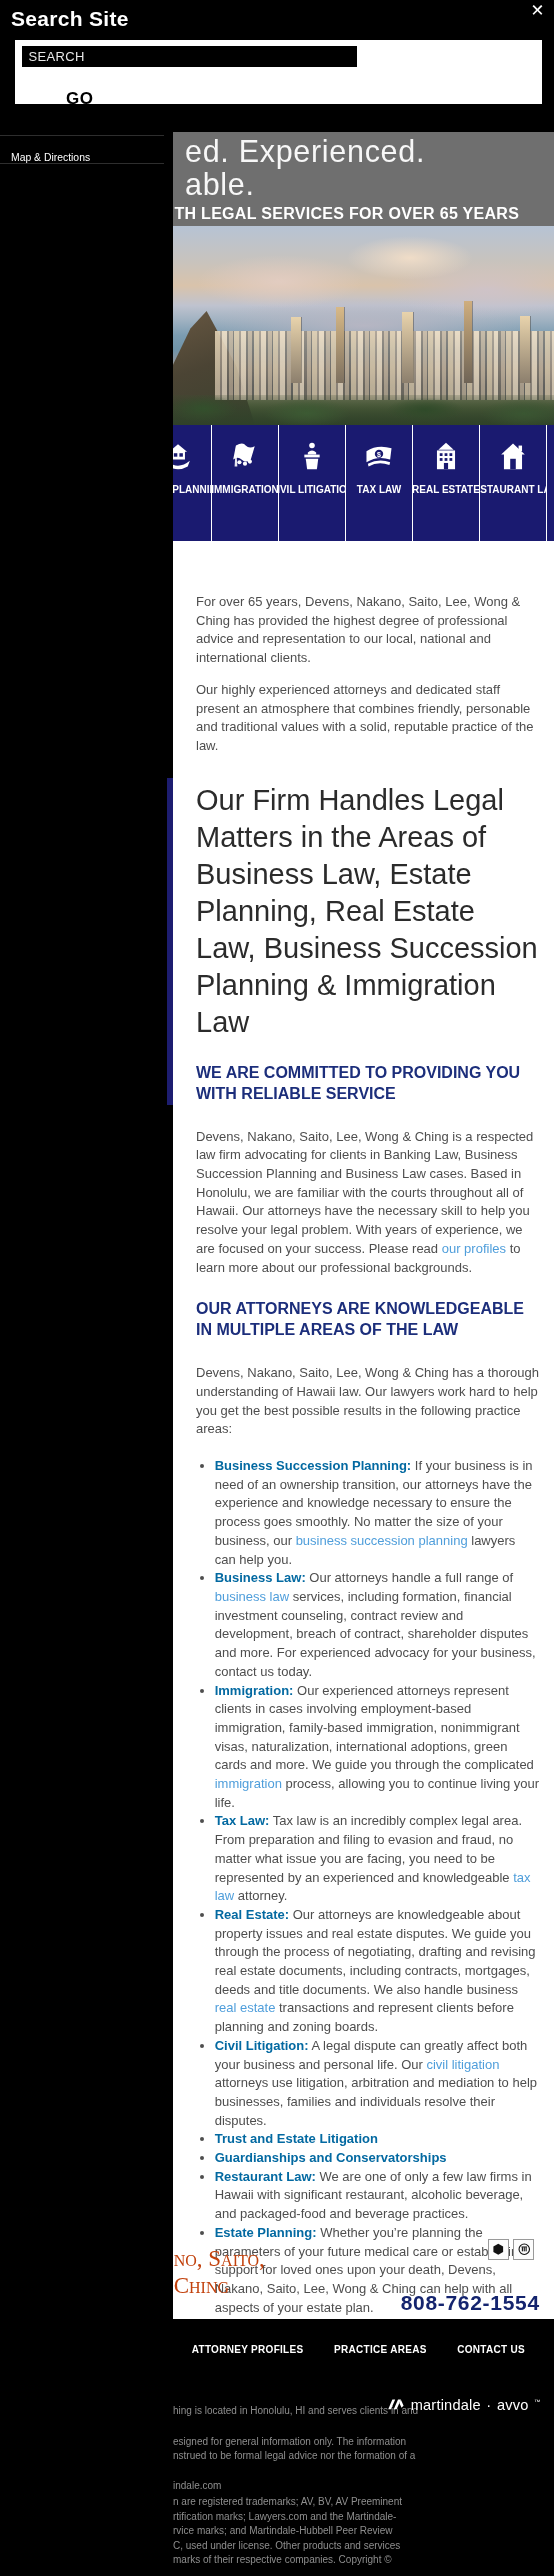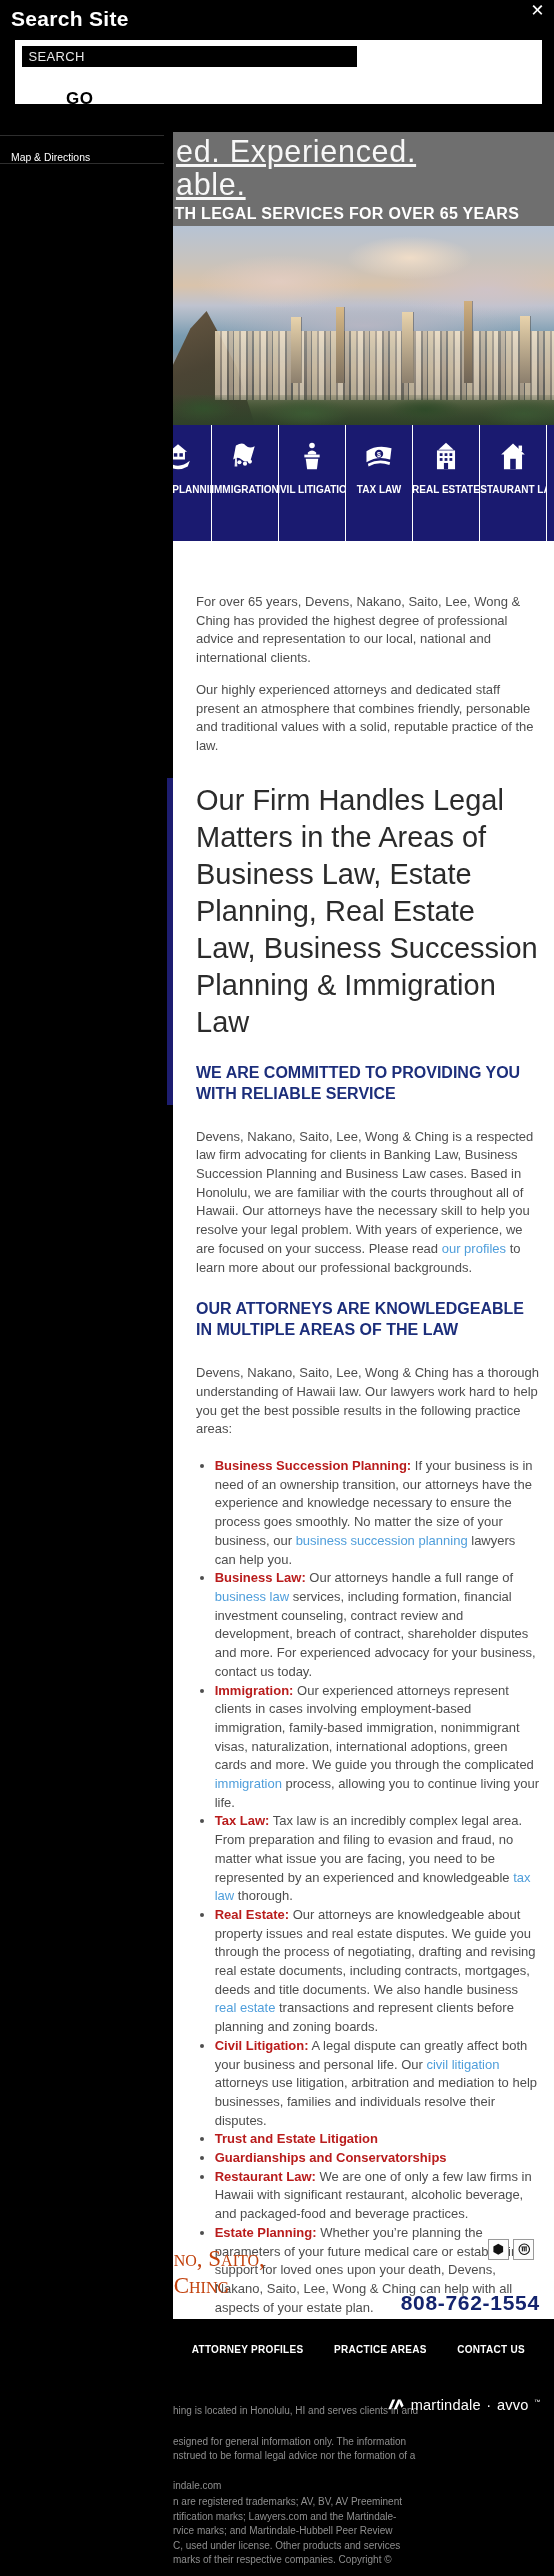--- a/index.html
+++ b/index.html
@@ -16,21 +16,21 @@
   .go-btn { position:absolute; left:43px; top:37px; background:none; border:none; color:#000; font-weight:bold; font-size:17px; letter-spacing:0.7px; padding:4.2px 8.3px; cursor:pointer; font-family:"Liberation Sans",sans-serif;margin-top:8px; }
 
   
   .menu-item { position:absolute; left:0; top:135px; width:164px; height:29px; border-top:0.7px solid #2e2e2e; border-bottom:0.7px solid #2e2e2e; color:#fff; font-size:10.4px; display:flex; align-items:flex-end; padding-left:11px; cursor:pointer; }
   .scroll-thumb { position:absolute; left:167px; top:778px; width:7.6px; height:327px; background:#1d1d70; }
 
   
   .content { position:absolute; left:173px; top:0; width:382px; }
 
   .hero { margin-top:132px; height:94px; background:#6f6f6f; position:relative; overflow:hidden; }
-  .hero-line { color:#f7f7f7; font-weight:200; font-size:30.5px; line-height:33px; letter-spacing:0.7px; padding-left:3px;text-decoration:underline; }
+  .hero-line { color:#f7f7f7; font-weight:200; font-size:30.5px; line-height:33px; letter-spacing:0.7px; padding-left:12px; }
   .hero-line.first { padding-top:2.8px; }
   .hero-tagline { color:#fff; font-weight:bold; font-size:16px; letter-spacing:0.3px; padding-left:1.4px; margin-top:4.2px; }
 
   
   .photo { position:relative; height:199px; overflow:hidden;
     background:
       radial-gradient(ellipse 90px 31px at 62% 16%, rgba(242,222,200,.95), rgba(242,222,200,0) 70%),
       radial-gradient(ellipse 118px 38px at 28% 28%, rgba(228,206,196,.85), rgba(228,206,196,0) 70%),
       radial-gradient(ellipse 139px 42px at 82% 32%, rgba(205,195,205,.8), rgba(205,195,205,0) 70%),
       radial-gradient(ellipse 208px 38px at 50% 50%, rgba(188,184,196,.85), rgba(188,184,196,0) 75%),
@@ -67,21 +67,21 @@
   .main-white { position:relative; background:#fff; height:1778px; overflow:hidden; padding:0 15.2px 0 23px; color:#4e4e4e; }
   .main-white p { font-size:13px; line-height:18.7px; }
   .p-intro1 { padding-top:52px; }
   .p-intro2 { margin-top:13px; }
   h1.big { margin-top:26px; font-size:29px; line-height:37px; font-weight:100; color:#2b2b2b; letter-spacing:0; }
   h2.navy { margin-top:21px; color:#1c2e7b; font-size:16px; line-height:21px; font-weight:bold; }
   .after-h2 { margin-top:24px; }
   a.blue { color:#4f9edb; text-decoration:none; cursor:pointer; }
   ul.practices { margin:18px 0 0 0; padding-left:18.7px; }
   ul.practices li { font-size:13px; line-height:18.7px; margin:0; color:#4e4e4e; }
-  ul.practices b { color:#b91c1c; }
+  ul.practices b { color:#0369a1; }
 
   
   .logo-row { position:absolute; left:0; right:15.2px; top:1698px; height:76px; }
   .firm-name { position:absolute; left:0.7px; top:5.5px; font-family:"Liberation Serif", serif; font-variant:small-caps; color:#c2410c; font-size:23px; line-height:27px; }
   .social { position:absolute; right:5.5px; top:0; display:flex; gap:4.2px; }
   .social-box { width:21px; height:21px; border:0.7px solid #9a9a9a; background:#fcfcfc; display:flex; align-items:center; justify-content:center; cursor:pointer; }
   .big-phone { position:absolute; right:0; bottom:0; color:#14246e; font-size:21px; font-weight:bold; letter-spacing:0.7px; }
 
   
   .footer { position:relative; height:256px; color:#8e8e8e; font-size:10px; }
@@ -238,21 +238,21 @@
       <h2 class="navy">WE ARE COMMITTED TO PROVIDING YOU WITH RELIABLE SERVICE</h2>
       <p class="after-h2"><span>Devens, Nakano, Saito, Lee, Wong &amp; Ching is a respected law firm advocating for clients in Banking Law, Business Succession Planning and Business Law cases. Based in Honolulu, we are familiar with the courts throughout all of Hawaii. Our attorneys have the necessary skill to help you resolve your legal problem. With years of experience, we are focused on your success. Please read </span><a class="blue">our profiles</a><span> to learn more about our professional backgrounds.</span></p>
 
       <h2 class="navy">OUR ATTORNEYS ARE KNOWLEDGEABLE IN MULTIPLE AREAS OF THE LAW</h2>
       <p class="after-h2">Devens, Nakano, Saito, Lee, Wong &amp; Ching has a thorough understanding of Hawaii law. Our lawyers work hard to help you get the best possible results in the following practice areas:</p>
 
       <ul class="practices">
         <li><b>Business Succession Planning:</b><span> If your business is in need of an ownership transition, our attorneys have the experience and knowledge necessary to ensure the process goes smoothly. No matter the size of your business, our </span><a class="blue">business succession planning</a><span> lawyers can help you.</span></li>
         <li><b>Business Law:</b><span> Our attorneys handle a full range of </span><a class="blue">business law</a><span> services, including formation, financial investment counseling, contract review and development, breach of contract, shareholder disputes and more. For experienced advocacy for your business, contact us today.</span></li>
         <li><b>Immigration:</b><span> Our experienced attorneys represent clients in cases involving employment-based immigration, family-based immigration, nonimmigrant visas, naturalization, international adoptions, green cards and more. We guide you through the complicated </span><a class="blue">immigration</a><span> process, allowing you to continue living your life.</span></li>
-        <li><b>Tax Law:</b><span> Tax law is an incredibly complex legal area. From preparation and filing to evasion and fraud, no matter what issue you are facing, you need to be represented by an experienced and knowledgeable </span><a class="blue">tax law</a><span> thorough.</span></li>
+        <li><b>Tax Law:</b><span> Tax law is an incredibly complex legal area. From preparation and filing to evasion and fraud, no matter what issue you are facing, you need to be represented by an experienced and knowledgeable </span><a class="blue">tax law</a><span> attorney.</span></li>
         <li><b>Real Estate:</b><span> Our attorneys are knowledgeable about property issues and real estate disputes. We guide you through the process of negotiating, drafting and revising real estate documents, including contracts, mortgages, deeds and title documents. We also handle business </span><a class="blue">real estate</a><span> transactions and represent clients before planning and zoning boards.</span></li>
         <li><b>Civil Litigation:</b><span> A legal dispute can greatly affect both your business and personal life. Our </span><a class="blue">civil litigation</a><span> attorneys use litigation, arbitration and mediation to help businesses, families and individuals resolve their disputes.</span></li>
         <li><b>Trust and Estate Litigation</b></li>
         <li><b>Guardianships and Conservatorships</b></li>
         <li><b>Restaurant Law:</b><span> We are one of only a few law firms in Hawaii with significant restaurant, alcoholic beverage, and packaged-food and beverage practices.</span></li>
         <li><b>Estate Planning:</b><span> Whether you’re planning the parameters of your future medical care or establishing support for loved ones upon your death, Devens, Nakano, Saito, Lee, Wong &amp; Ching can help with all aspects of your estate plan.</span></li>
         <li><b>Probate, Estate and Trust Administration:</b><span> Our team is uniquely equipped with insights into the process and the operation of the probate court.</span></li>
       </ul>
 
       <div class="logo-row">

